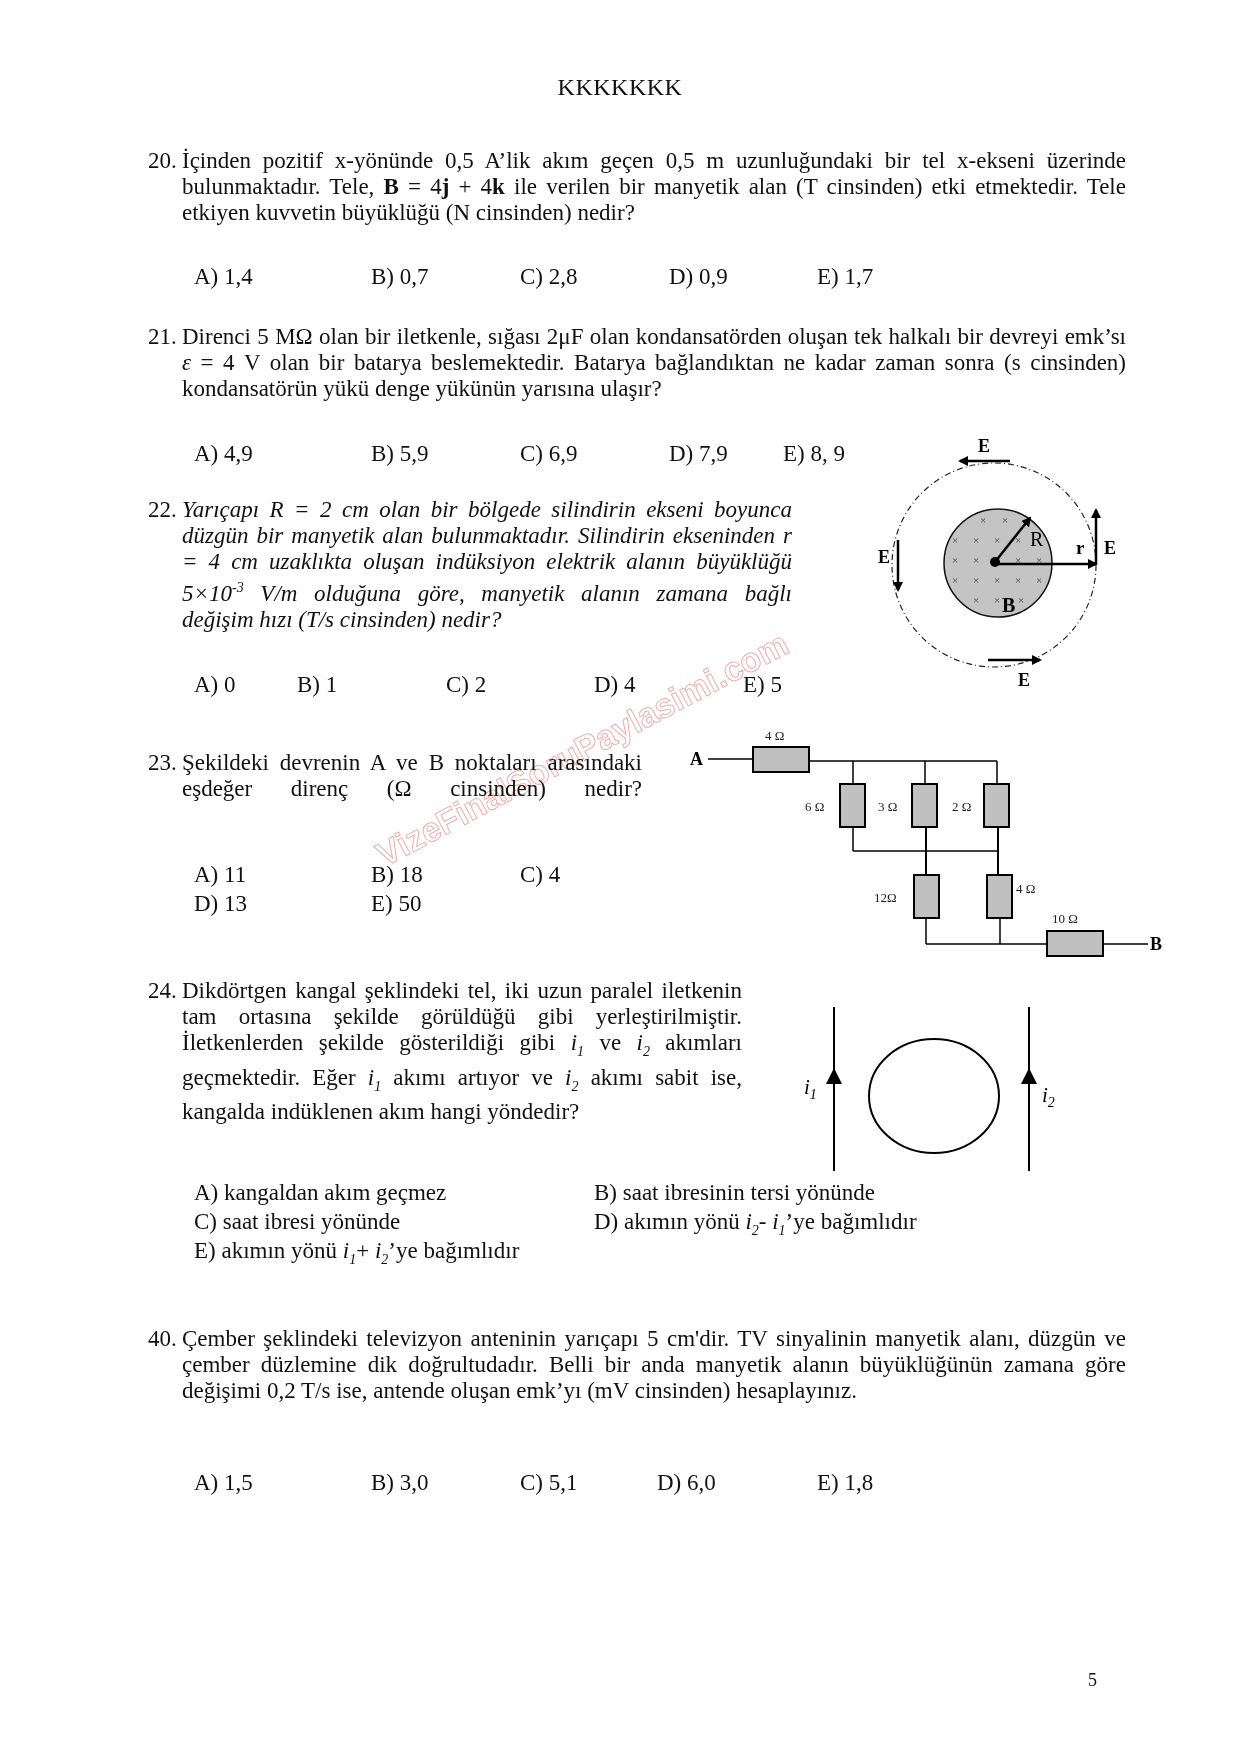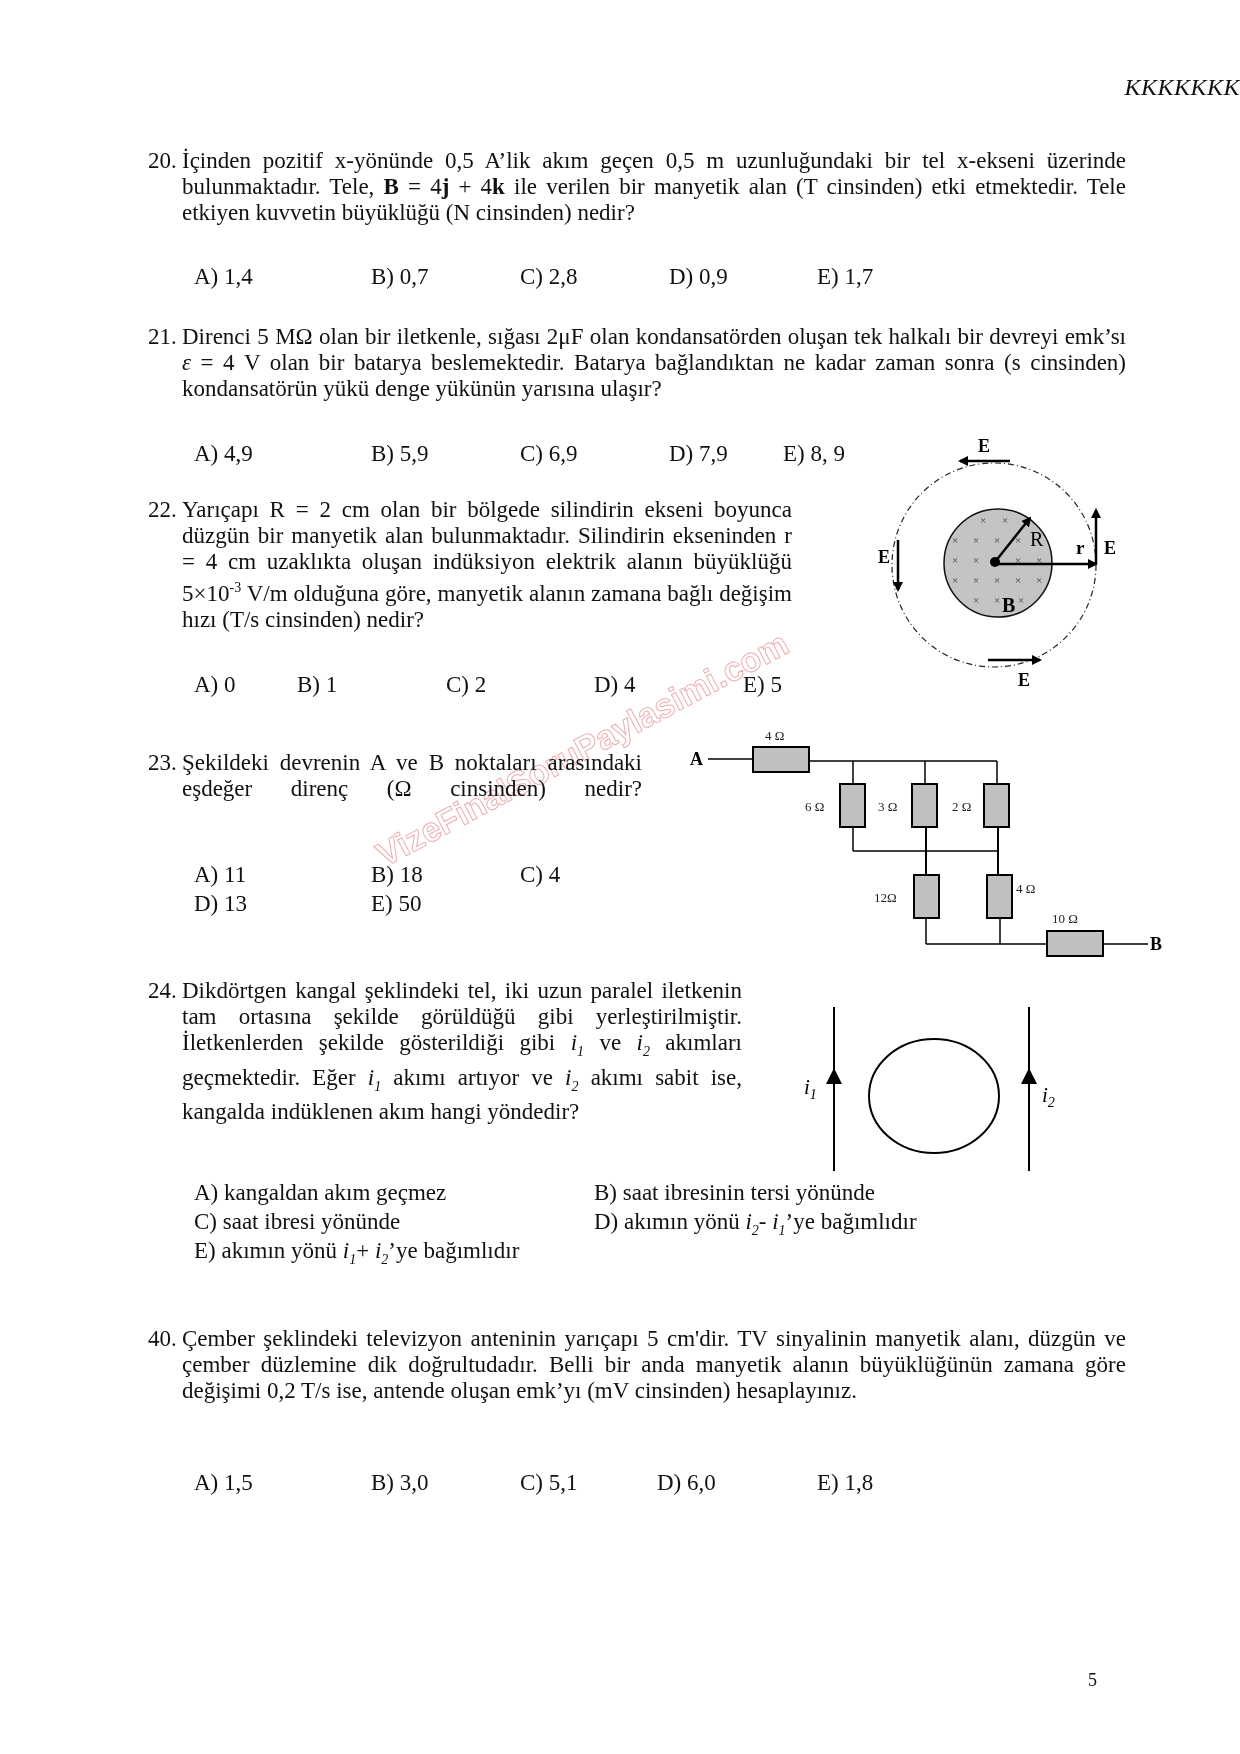--- a/index.html
+++ b/index.html
@@ -1,19 +1,19 @@
 <!DOCTYPE html>
 <html><head>
 <meta charset="utf-8">
 <style>
   html, body { margin: 0; padding: 0; background: #fff; }
   body { width: 1240px; height: 1754px; position: relative; overflow: hidden;
          font-family: "Liberation Serif", serif; color: #111; font-size: 23px; }
   .abs { position: absolute; }
-  .header { top: 74px; left: 0; width: 1240px; text-align: right; font-size: 24px; letter-spacing: 0.5px; font-style: italic; }
+  .header { top: 74px; left: 0; width: 1240px; text-align: center; font-size: 24px; letter-spacing: 0.5px; }
   .q { position: absolute; left: 148px; }
   .qnum { position: absolute; left: 0; top: 0; width: 45px; }
   .qtext { position: absolute; left: 34px; top: 0; text-align: justify; line-height: 26px; }
   .opts { position: absolute; left: 194px; font-size: 23px; }
   .opt { position: absolute; top: 0; white-space: nowrap; }
   .b { font-weight: bold; }
   .i { font-style: italic; }
   sub, sup { font-size: 14px; }
   .pagenum { position: absolute; left: 1088px; top: 1670px; font-size: 18px; }
   .watermark { position: absolute; left: 370px; top: 840px; font-family: "Liberation Sans", sans-serif;
@@ -47,21 +47,21 @@
 <div class="opts" style="top:441px;">
   <span class="opt" style="left:0">A) 4,9</span>
   <span class="opt" style="left:177px">B) 5,9</span>
   <span class="opt" style="left:326px">C) 6,9</span>
   <span class="opt" style="left:475px">D) 7,9</span>
   <span class="opt" style="left:589px">E) 8, 9</span>
 </div>
 
 <div class="q" style="top:497px;">
   <div class="qnum">22.</div>
-  <div class="qtext" style="width:610px;"><span>Yarıçapı R = 2 cm olan bir bölgede silindirin ekseni boyunca düzgün bir manyetik alan bulunmaktadır. Silindirin ekseninden r = 4 cm uzaklıkta oluşan indüksiyon elektrik alanın büyüklüğü 5×10</span><sup>-3</sup><span> V/m olduğuna göre, manyetik alanın zamana bağlı değişim hızı (T/s cinsinden) nedir?</span></div>
+  <div class="qtext" style="width:610px;font-style:italic;"><span>Yarıçapı R = 2 cm olan bir bölgede silindirin ekseni boyunca düzgün bir manyetik alan bulunmaktadır. Silindirin ekseninden r = 4 cm uzaklıkta oluşan indüksiyon elektrik alanın büyüklüğü 5×10</span><sup>-3</sup><span> V/m olduğuna göre, manyetik alanın zamana bağlı değişim hızı (T/s cinsinden) nedir?</span></div>
 </div>
 <div class="opts" style="top:672px;">
   <span class="opt" style="left:0">A) 0</span>
   <span class="opt" style="left:103px">B) 1</span>
   <span class="opt" style="left:252px">C) 2</span>
   <span class="opt" style="left:400px">D) 4</span>
   <span class="opt" style="left:549px">E) 5</span>
 </div>
 
 <svg class="abs" style="left:860px; top:430px;" width="280" height="270">

